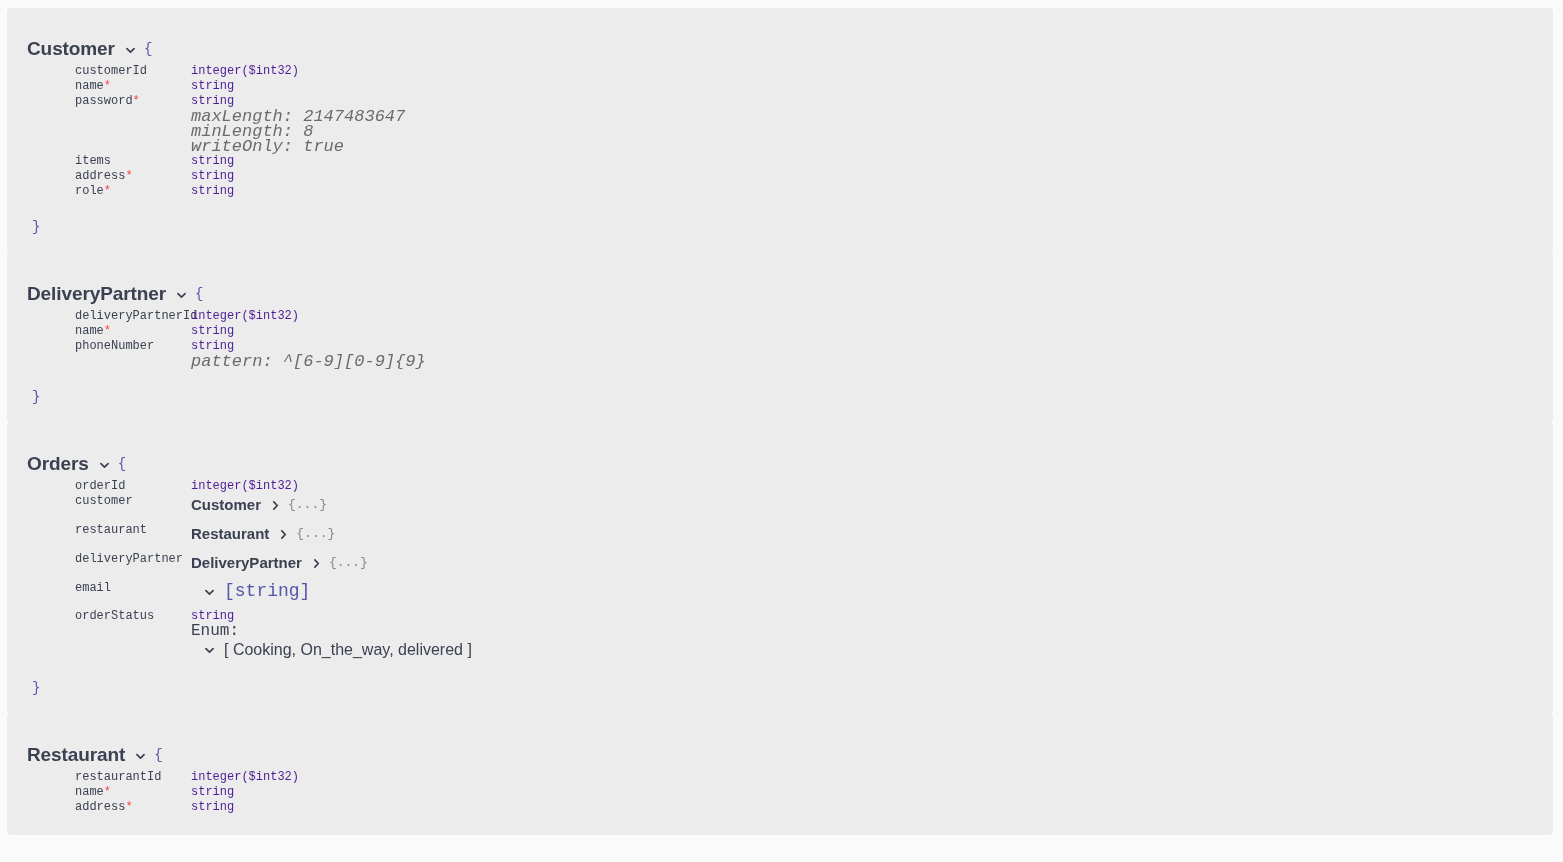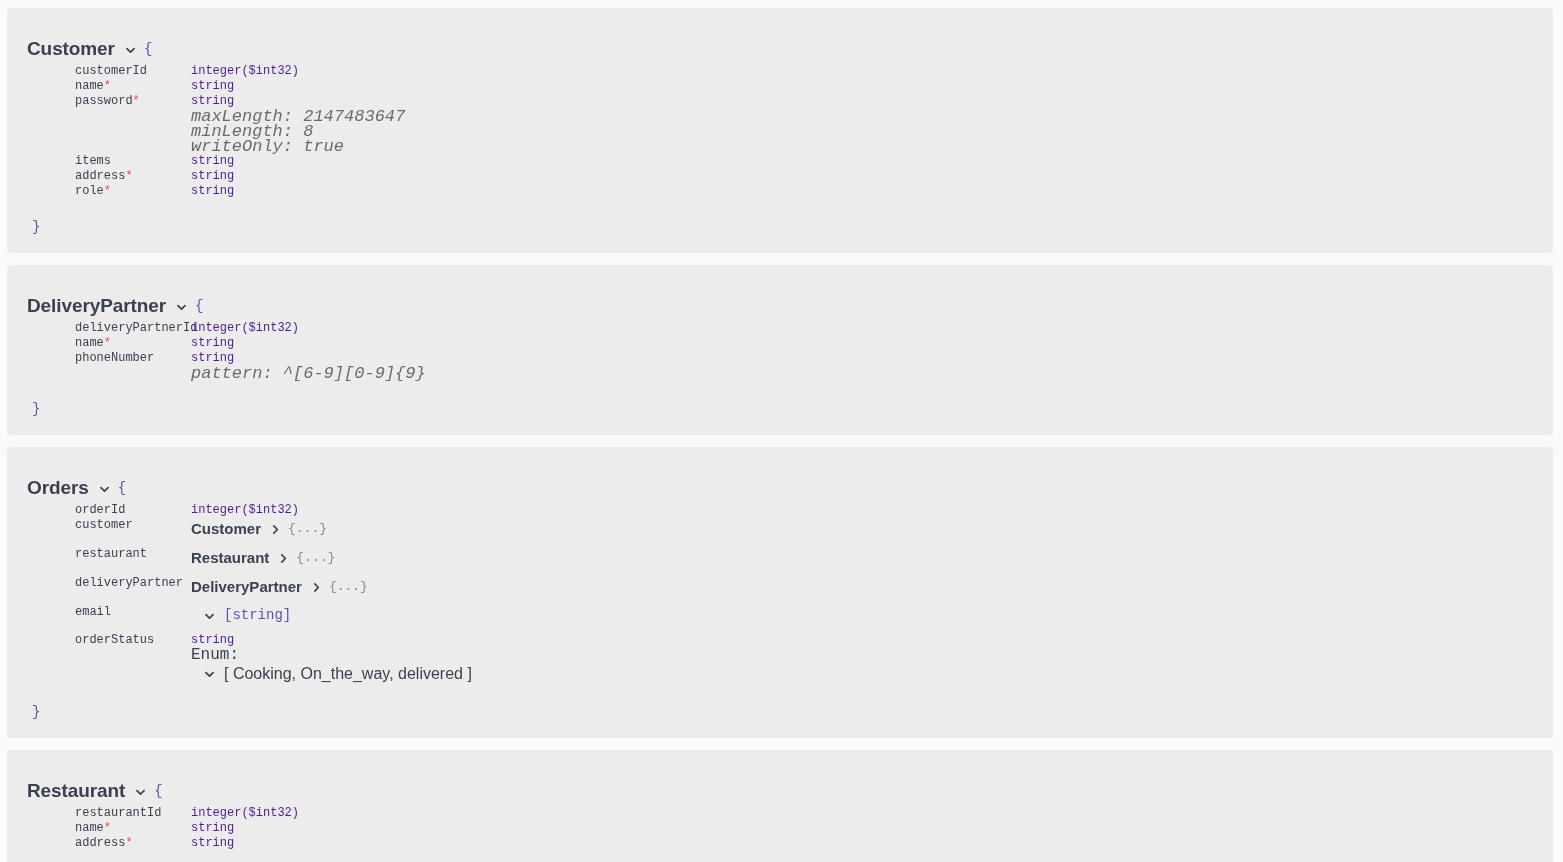--- a/index.html
+++ b/index.html
@@ -15,21 +15,21 @@
   }
 
   .schema-list {
     padding: 8px 10px 0 7px;
     box-sizing: border-box;
   }
 
   .model-panel {
     background: #ececec;
     border-radius: 4px;
-    margin-bottom: 12px;
+    margin-bottom: 0;
     padding: 0;
     box-sizing: border-box;
   }
 
   
   .model-title-row {
     display: flex;
     align-items: center;
     padding: 28px 0 0 20px;
     height: 26px;
@@ -128,21 +128,21 @@
   }
 
   .array-row {
     display: flex;
     align-items: center;
     line-height: 21px;
   }
   .array-row .chev { margin: 0 8px 0 12px; }
   .array-type {
     font-family: "Liberation Mono", monospace;
-    font-size: 14px;
+    font-size: 18px;
     color: #55a;
   }
 
   .closing-brace {
     font-family: "Liberation Mono", monospace;
     font-size: 14px;
     color: #55a;
     padding-left: 25px;
     line-height: 16px;
   }

